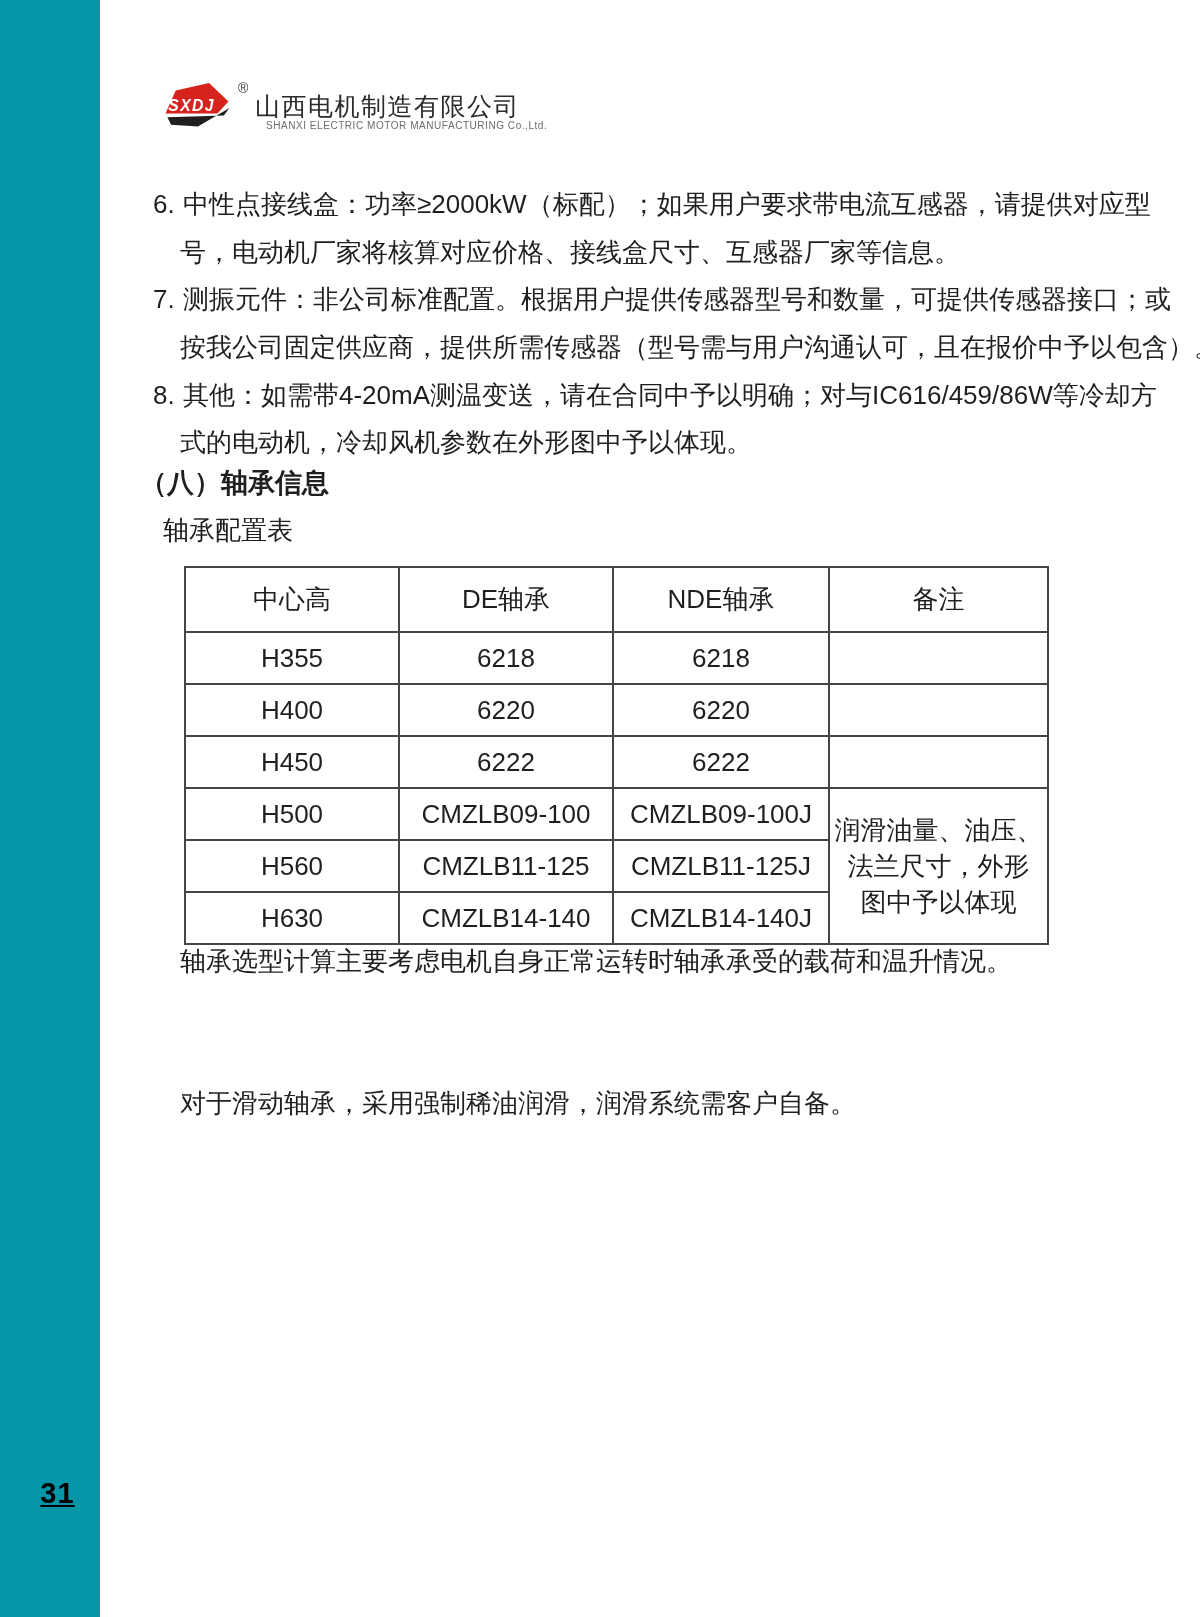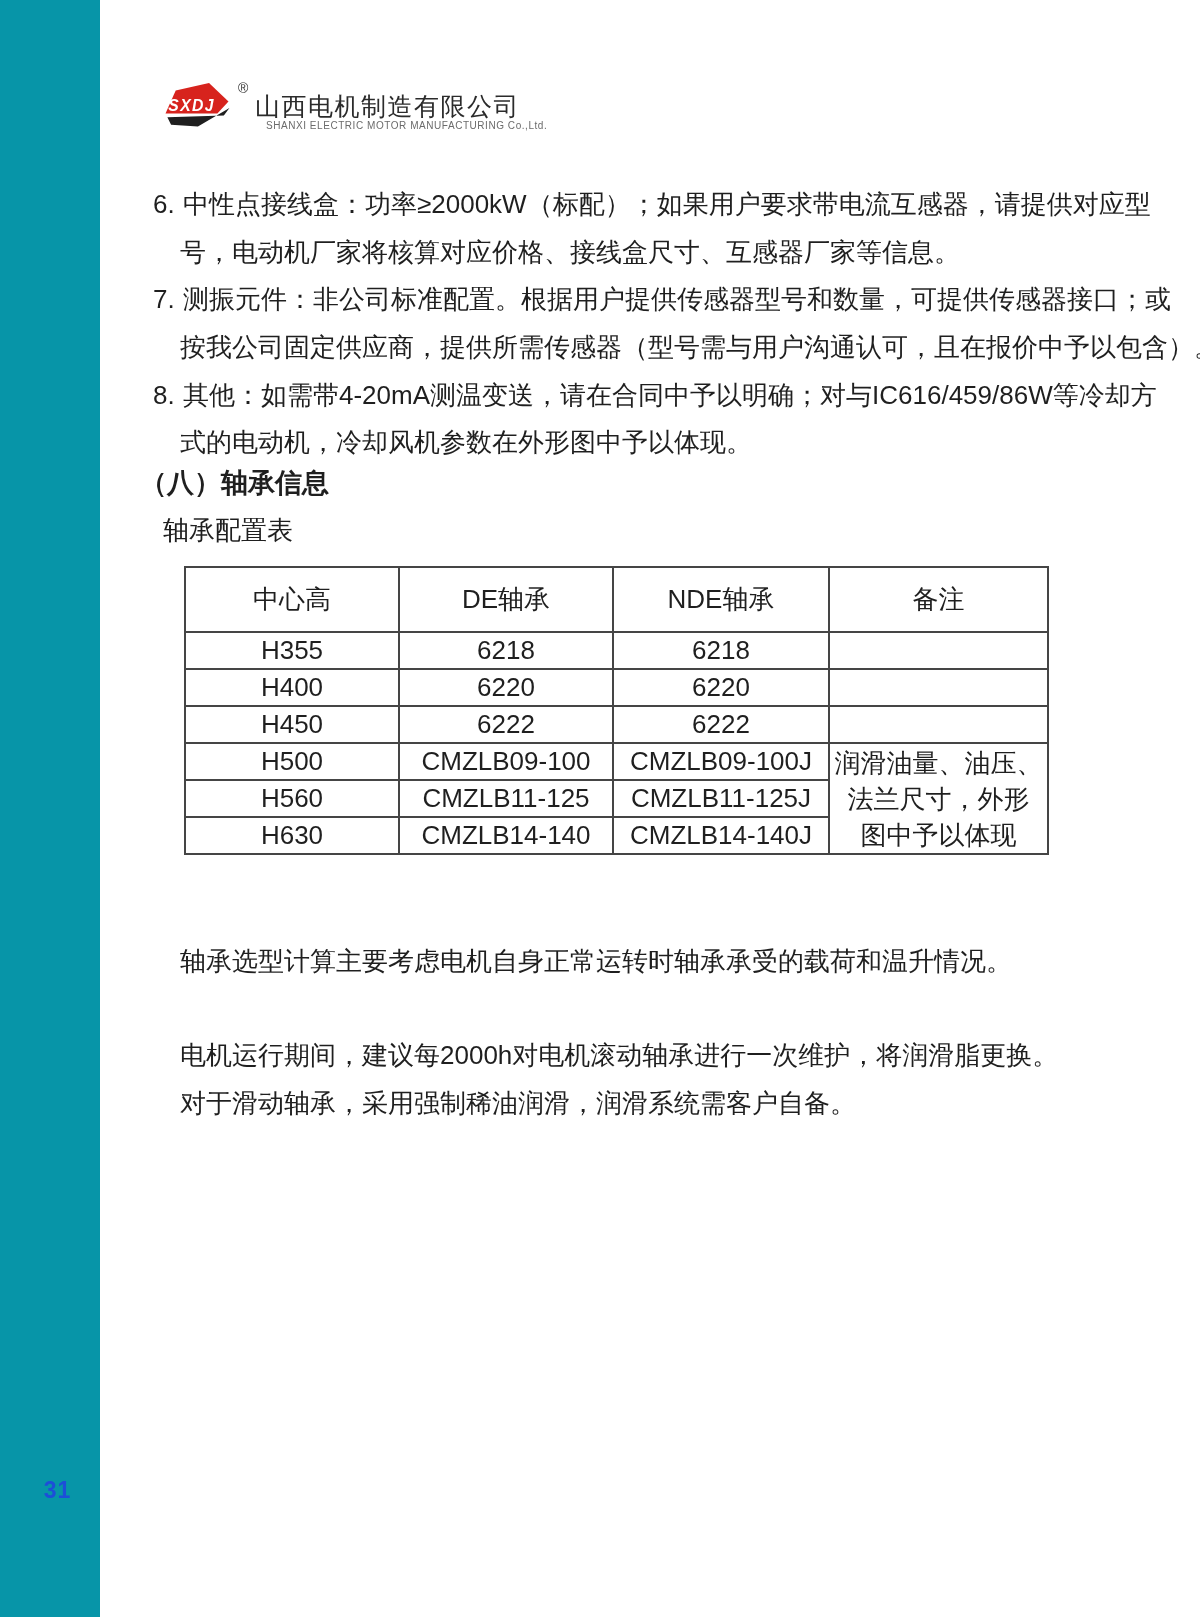--- a/index.html
+++ b/index.html
@@ -19,24 +19,25 @@
     position: absolute;
     left: 0; top: 0;
     width: 100px; height: 1617px;
     background: #0795a8;
   }
   .page-number {
     position: absolute;
     left: 0; top: 1477px;
     width: 115px;
     text-align: center;
-    color: #1d4ed8;
-    font-size: 23px;
+    color: #000000;
+    font-size: 29px;
     font-weight: bold;
     letter-spacing: 1px;
+    text-decoration: underline;
   }
 
   
   .logo { position: absolute; left: 162px; top: 80px; width: 330px; height: 60px; }
   .logo-emblem { position: absolute; left: 0; top: 3px; width: 70px; height: 50px; }
   .logo-reg {
     position: absolute; left: 76px; top: 0px;
     font-size: 14px; color: #333333;
   }
   .logo-cn {
@@ -76,21 +77,21 @@
   table.btable th, table.btable td {
     border: 2px solid #454545;
     font-size: 26px;
     font-weight: normal;
     text-align: center;
     vertical-align: middle;
     padding: 0;
     overflow: visible;
   }
   table.btable th { height: 65px; }
-  table.btable td { height: 37px; }
+  table.btable td { height: 52px; }
   td.remark {
     text-align: left;
     padding-left: 20px;
     white-space: pre-line;
     line-height: 36px;
     font-size: 26px;
   }
 </style>
 </head>
 <body>
@@ -180,16 +181,15 @@
         <tr>
           <td>H630</td>
           <td>CMZLB14-140</td>
           <td>CMZLB14-140J</td>
         </tr>
       </tbody>
     </table>
   </div>
 
   <div class="line" style="left:180px; top:946px;">轴承选型计算主要考虑电机自身正常运转时轴承承受的载荷和温升情况。</div>
-  <div class="line" style="left:180px; top:1040px;">电机运行期间，建议每2000h对电机滚动轴承进行一次维护，将润滑脂更换。</div>
   <div class="line" style="left:180px; top:1088px;">对于滑动轴承，采用强制稀油润滑，润滑系统需客户自备。</div>
 
 </div>
 
 </body></html>

